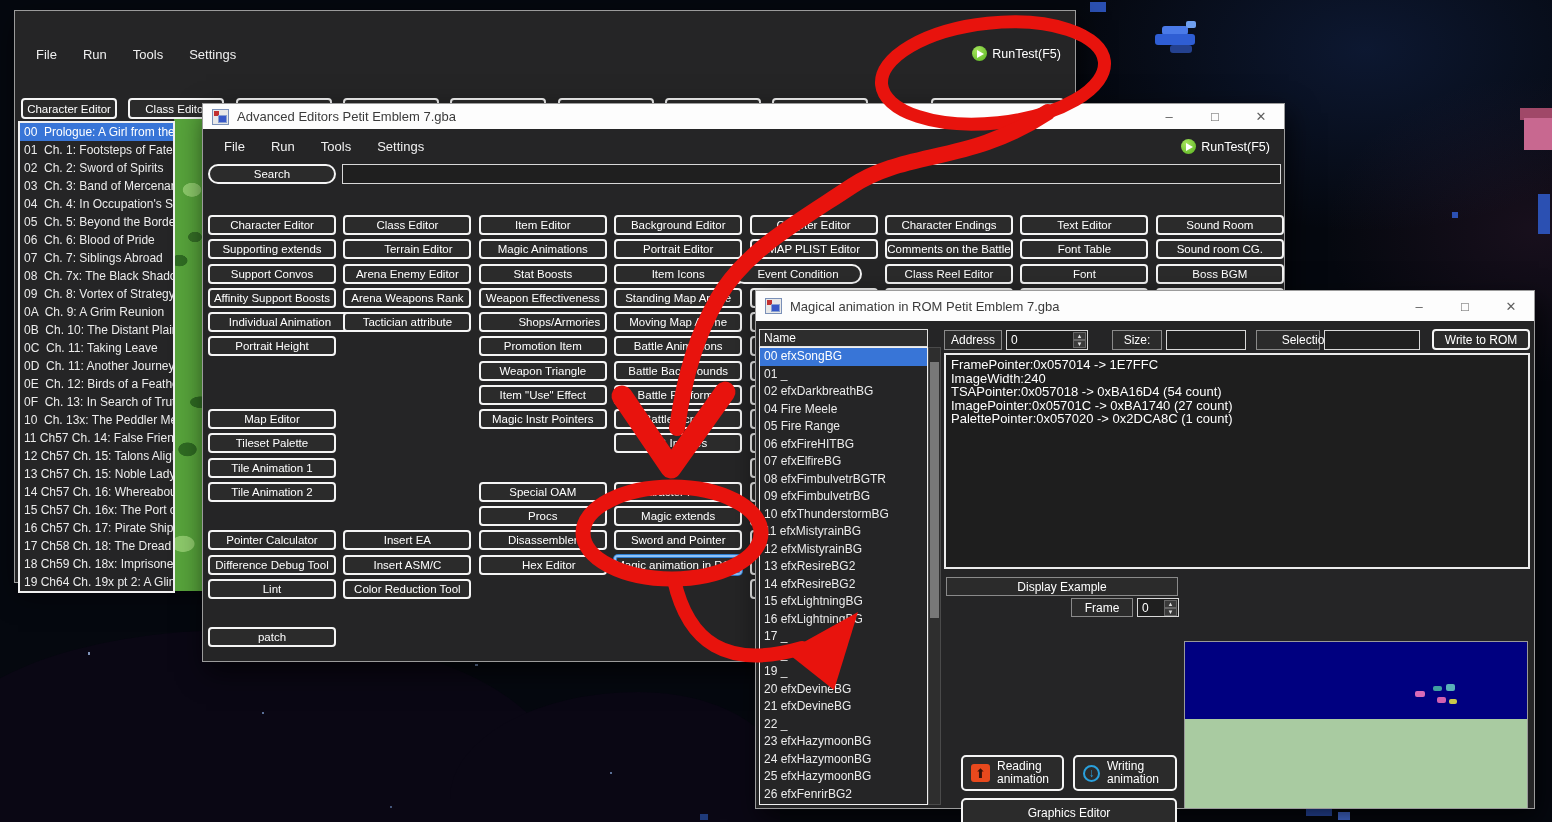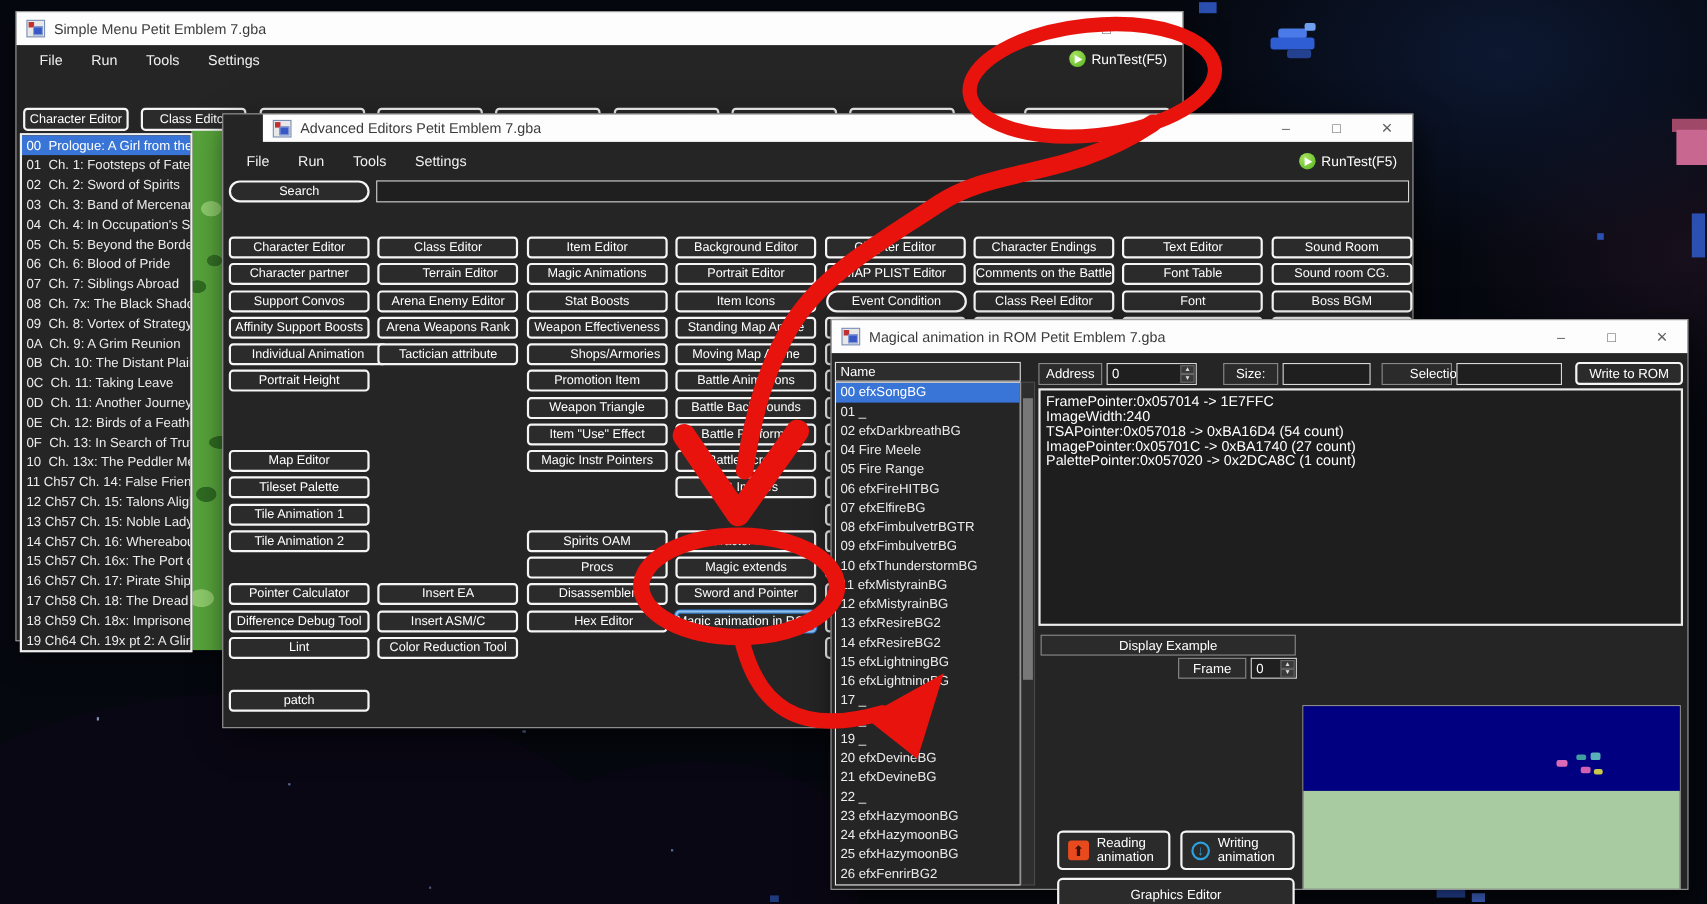--- a/index.html
+++ b/index.html
@@ -75,29 +75,20 @@
   <div class="px" style="left:1306px;top:804px;width:26px;height:12px;background:#2b50b2;"></div>
   <div class="px" style="left:1338px;top:812px;width:12px;height:8px;background:#4a76e8;"></div>
   <div class="px" style="left:88px;top:652px;width:2px;height:3px;background:#7f93b8;"></div>
   <div class="px" style="left:262px;top:712px;width:2px;height:2px;background:#5a6f96;"></div>
   <div class="px" style="left:475px;top:664px;width:3px;height:2px;background:#6c84ad;"></div>
   <div class="px" style="left:610px;top:772px;width:2px;height:2px;background:#5a6f96;"></div>
   <div class="px" style="left:700px;top:814px;width:8px;height:6px;background:#1f3a7a;"></div>
   <div class="px" style="left:390px;top:806px;width:2px;height:2px;background:#44557a;"></div>
 
   <div class="win" id="w1" style="left:14px;top:10px;width:1062px;height:573px;z-index:10;">
-    <div class="titlebar">
-      <span class="appicon"></span>
-      <span class="title-text">Simple Menu Petit Emblem 7.gba</span>
-      <span class="tb-controls">
-        <span class="tb-btn">–</span>
-        <span class="tb-btn">□</span>
-        <span class="tb-btn">✕</span>
-      </span>
-    </div>
     <div id="w1c" style="position:absolute;left:0;top:30px;right:0;bottom:0;">
       <div class="menubar" id="w1-menu" style="left:8px;top:2px;">
           <div class="menu-item">File</div>
           <div class="menu-item">Run</div>
           <div class="menu-item">Tools</div>
           <div class="menu-item">Settings</div>
         </div>
       <div class="runtest" style="right:14px;top:5px;">
         <span class="play"></span>
         <span>RunTest(F5)</span>
@@ -140,21 +131,21 @@
           <div class="row">15 Ch57 Ch. 16x: The Port of</div>
           <div class="row">16 Ch57 Ch. 17: Pirate Ship</div>
           <div class="row">17 Ch58 Ch. 18: The Dread I</div>
           <div class="row">18 Ch59 Ch. 18x: Imprisoner</div>
           <div class="row">19 Ch64 Ch. 19x pt 2: A Glim</div>
         </div>
     </div>
   </div>
 
   <div class="win" id="w2" style="left:202px;top:103px;width:1083px;height:559px;z-index:20;">
-    <div class="titlebar" style="height:25px;margin-left:36px;">
+    <div class="titlebar" style="height:25px;">
       <span class="appicon"></span>
       <span class="title-text">Advanced Editors Petit Emblem 7.gba</span>
       <span class="tb-controls">
         <span class="tb-btn">–</span>
         <span class="tb-btn">□</span>
         <span class="tb-btn">✕</span>
       </span>
     </div>
     <div id="w2c" style="position:absolute;left:0;top:29px;right:0;bottom:0;">
       <div class="menubar" id="w2-menu" style="left:8px;top:2px;">
@@ -164,21 +155,21 @@
           <div class="menu-item">Settings</div>
         </div>
       <div class="runtest" style="right:14px;top:6px;">
         <span class="play"></span>
         <span>RunTest(F5)</span>
       </div>
       <div class="btn" style="left:5px;top:31px;width:128px;height:20px;border-radius:10px;">Search</div>
       <div class="field" style="left:139px;top:31px;width:939px;height:20px;"></div>
       <div id="w2-grid">
           <div class="btn" style="left: 5px; top: 82px; width: 128px; height: 20px;">Character Editor</div>
-          <div class="btn" style="left: 5px; top: 106.25px; width: 128px; height: 20px;">Character partner</div>
+          <div class="btn" style="left: 5px; top: 106.25px; width: 128px; height: 20px;">Supporting extends</div>
           <div class="btn" style="left: 5px; top: 130.5px; width: 128px; height: 20px;">Support Convos</div>
           <div class="btn" style="left: 5px; top: 154.75px; width: 128px; height: 20px;">Affinity Support Boosts</div>
           <div class="btn" style="left: 5px; top: 179px; width: 144px; height: 20px;">Individual Animation</div>
           <div class="btn" style="left: 5px; top: 203.25px; width: 128px; height: 20px;">Portrait Height</div>
           <div class="btn" style="left: 5px; top: 276px; width: 128px; height: 20px;">Map Editor</div>
           <div class="btn" style="left: 5px; top: 300.25px; width: 128px; height: 20px;">Tileset Palette</div>
           <div class="btn" style="left: 5px; top: 324.5px; width: 128px; height: 20px;">Tile Animation 1</div>
           <div class="btn" style="left: 5px; top: 348.75px; width: 128px; height: 20px;">Tile Animation 2</div>
           <div class="btn" style="left: 5px; top: 397.25px; width: 128px; height: 20px;">Pointer Calculator</div>
           <div class="btn" style="left: 5px; top: 421.5px; width: 128px; height: 20px;">Difference Debug Tool</div>
@@ -194,41 +185,41 @@
           <div class="btn" style="left: 140.4px; top: 445.75px; width: 128px; height: 20px;">Color Reduction Tool</div>
           <div class="btn" style="left: 275.8px; top: 82px; width: 128px; height: 20px;">Item Editor</div>
           <div class="btn" style="left: 275.8px; top: 106.25px; width: 128px; height: 20px;">Magic Animations</div>
           <div class="btn" style="left: 275.8px; top: 130.5px; width: 128px; height: 20px;">Stat Boosts</div>
           <div class="btn" style="left: 275.8px; top: 154.75px; width: 128px; height: 20px;">Weapon Effectiveness</div>
           <div class="btn" style="left: 275.8px; top: 179px; width: 128px; height: 20px; padding-left: 33px;">Shops/Armories</div>
           <div class="btn" style="left: 275.8px; top: 203.25px; width: 128px; height: 20px;">Promotion Item</div>
           <div class="btn" style="left: 275.8px; top: 227.5px; width: 128px; height: 20px;">Weapon Triangle</div>
           <div class="btn" style="left: 275.8px; top: 251.75px; width: 128px; height: 20px;">Item "Use" Effect</div>
           <div class="btn" style="left: 275.8px; top: 276px; width: 128px; height: 20px;">Magic Instr Pointers</div>
-          <div class="btn" style="left: 275.8px; top: 348.75px; width: 128px; height: 20px;">Spirits OAM</div>
+          <div class="btn" style="left: 275.8px; top: 348.75px; width: 128px; height: 20px;">Special OAM</div>
           <div class="btn" style="left: 275.8px; top: 373px; width: 128px; height: 20px;">Procs</div>
           <div class="btn" style="left: 275.8px; top: 397.25px; width: 128px; height: 20px;">Disassembler</div>
           <div class="btn" style="left: 275.8px; top: 421.5px; width: 128px; height: 20px; padding-left: 12px;">Hex Editor</div>
           <div class="btn" style="left: 411.2px; top: 82px; width: 128px; height: 20px;">Background Editor</div>
           <div class="btn" style="left: 411.2px; top: 106.25px; width: 128px; height: 20px;">Portrait Editor</div>
           <div class="btn" style="left: 411.2px; top: 130.5px; width: 128px; height: 20px;">Item Icons</div>
           <div class="btn" style="left: 411.2px; top: 154.75px; width: 128px; height: 20px;">Standing Map Anime</div>
           <div class="btn" style="left: 411.2px; top: 179px; width: 128px; height: 20px;">Moving Map Anime</div>
           <div class="btn" style="left: 411.2px; top: 203.25px; width: 128px; height: 20px;">Battle Animations</div>
           <div class="btn" style="left: 411.2px; top: 227.5px; width: 128px; height: 20px;">Battle Backgrounds</div>
           <div class="btn" style="left: 411.2px; top: 251.75px; width: 128px; height: 20px;">Battle Platforms</div>
           <div class="btn" style="left: 411.2px; top: 276px; width: 128px; height: 20px;">Battle Screen</div>
           <div class="btn" style="left: 411.2px; top: 300.25px; width: 128px; height: 20px;">CG Images</div>
           <div class="btn" style="left: 411.2px; top: 348.75px; width: 128px; height: 20px;">Character Palette</div>
           <div class="btn" style="left: 411.2px; top: 373px; width: 128px; height: 20px;">Magic extends</div>
           <div class="btn" style="left: 411.2px; top: 397.25px; width: 128px; height: 20px;">Sword and Pointer</div>
           <div class="btn focus" style="left: 411.2px; top: 421.5px; width: 128px; height: 20px;">Magic animation in ROM</div>
           <div class="btn" style="left: 546.6px; top: 82px; width: 128px; height: 20px;">Chapter Editor</div>
           <div class="btn" style="left: 546.6px; top: 106.25px; width: 128px; height: 20px;">MAP PLIST Editor</div>
-          <div class="btn" style="left: 548px; top: 130.5px; width: 128px; height: 20px; border-radius: 10px;">Event Condition</div>
+          <div class="btn" style="left: 531px; top: 130.5px; width: 128px; height: 20px; border-radius: 10px;">Event Condition</div>
           <div class="btn" style="left: 546.6px; top: 154.75px; width: 128px; height: 20px;">Event Editor (Adv)</div>
           <div class="btn" style="left: 546.6px; top: 179px; width: 128px; height: 20px;">Unit Placer</div>
           <div class="btn" style="left: 682px; top: 82px; width: 128px; height: 20px;">Character Endings</div>
           <div class="btn" style="left: 682px; top: 106.25px; width: 128px; height: 20px;">Comments on the Battle</div>
           <div class="btn" style="left: 682px; top: 130.5px; width: 128px; height: 20px;">Class Reel Editor</div>
           <div class="btn" style="left: 682px; top: 154.75px; width: 128px; height: 20px;">World Map Events</div>
           <div class="btn" style="left: 817.4px; top: 82px; width: 128px; height: 20px;">Text Editor</div>
           <div class="btn" style="left: 817.4px; top: 106.25px; width: 128px; height: 20px;">Font Table</div>
           <div class="btn" style="left: 817.4px; top: 130.5px; width: 128px; height: 20px;">Font</div>
           <div class="btn" style="left: 817.4px; top: 154.75px; width: 128px; height: 20px;">Other Text</div>

